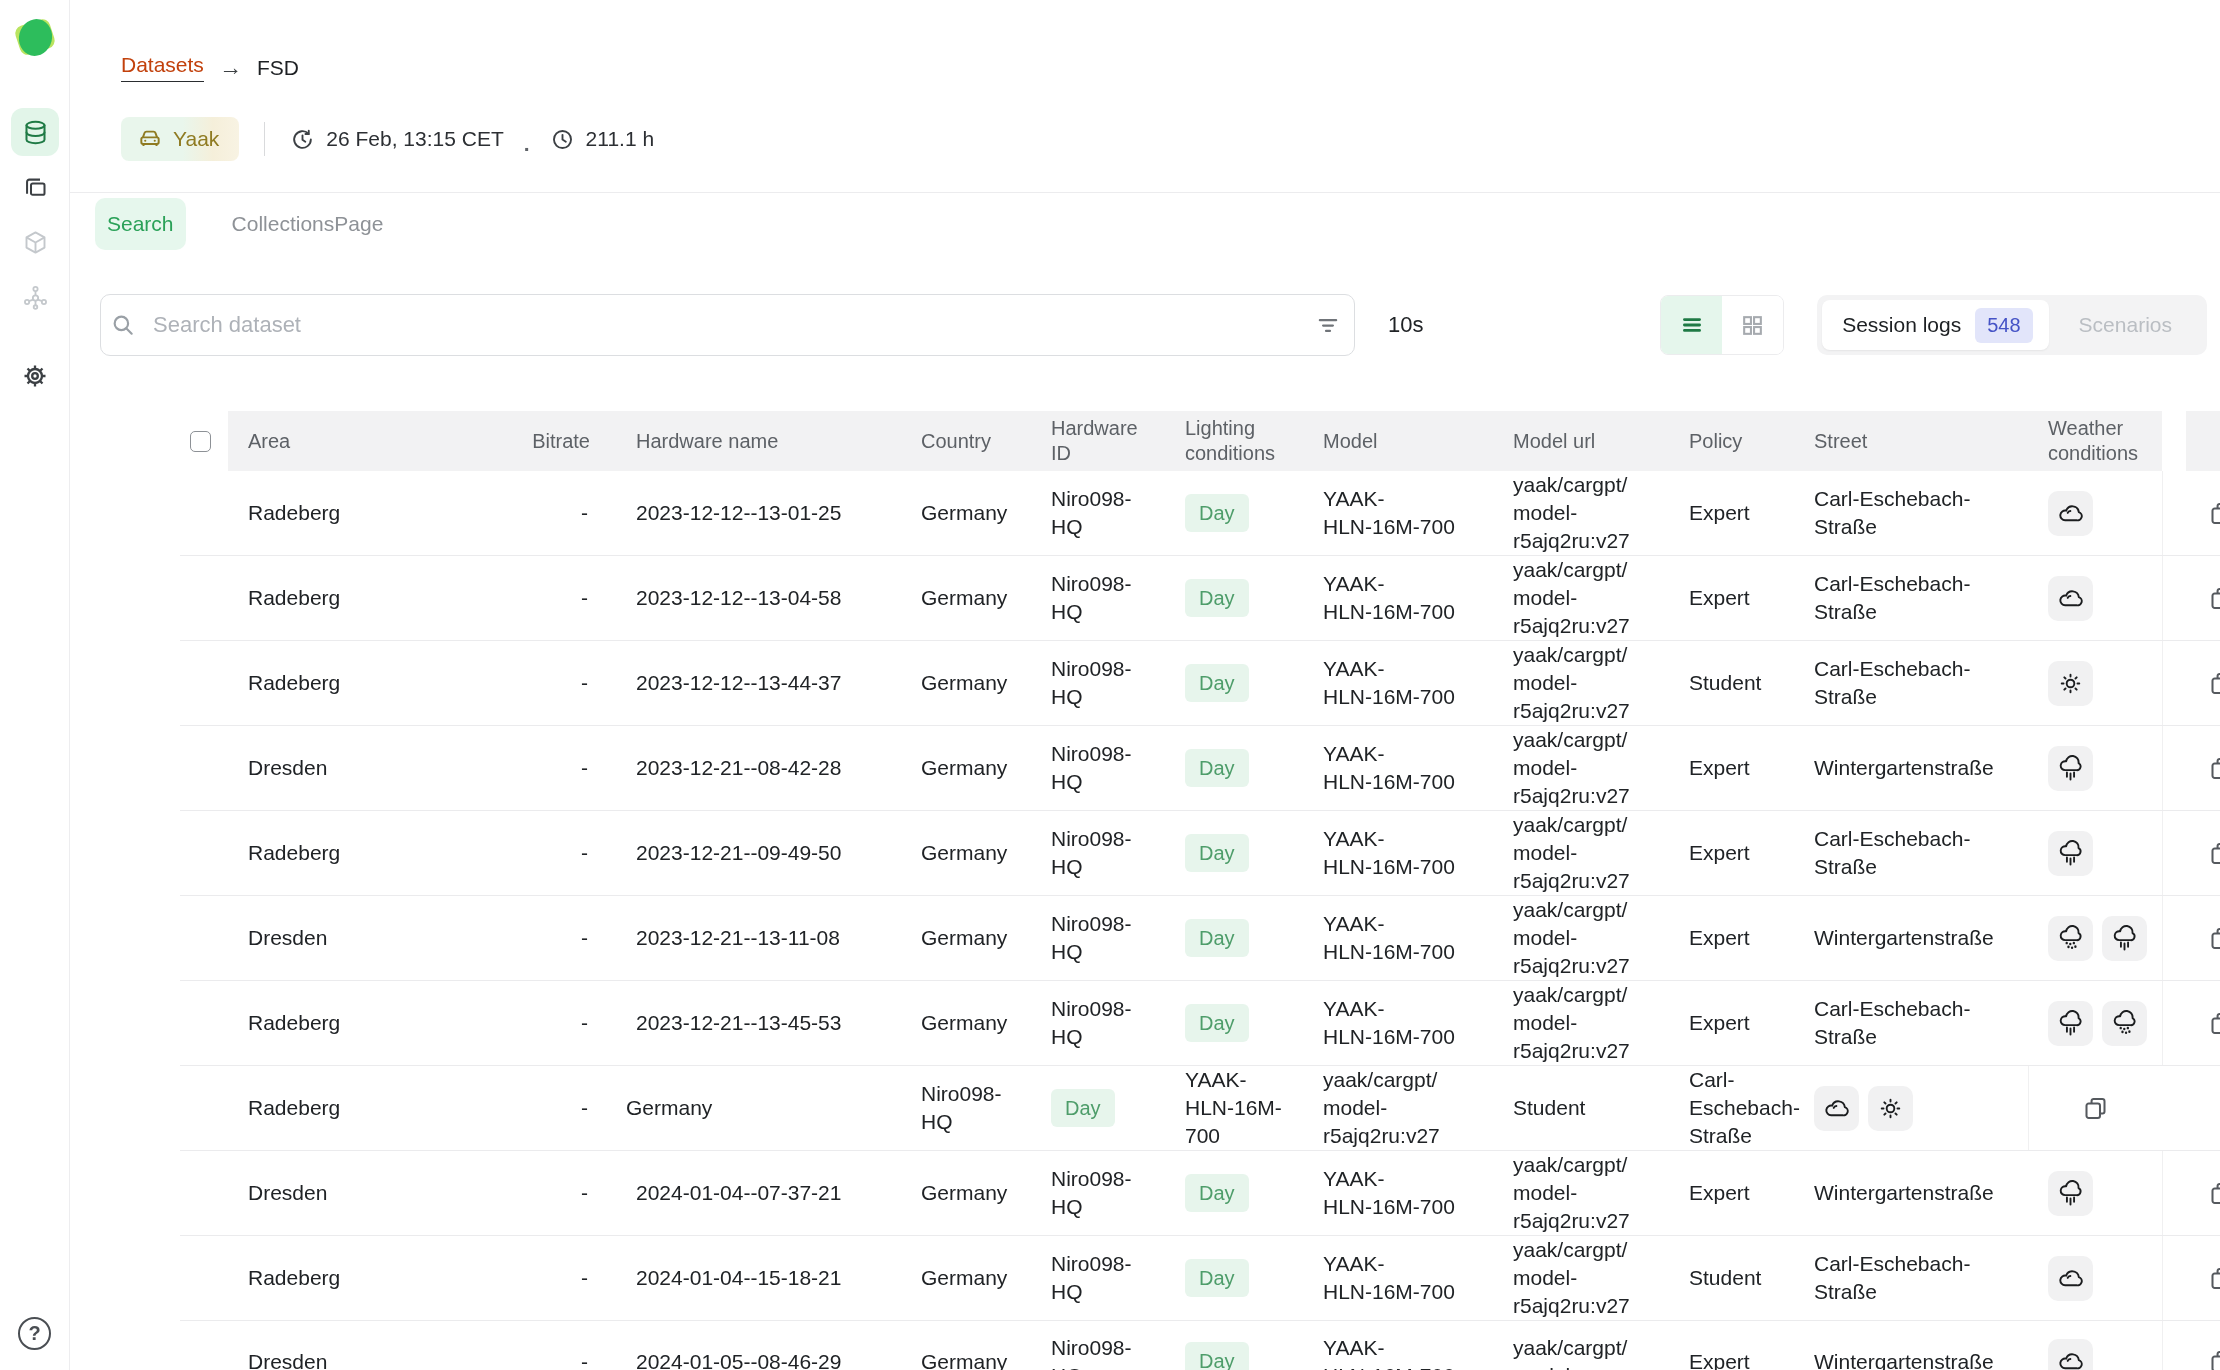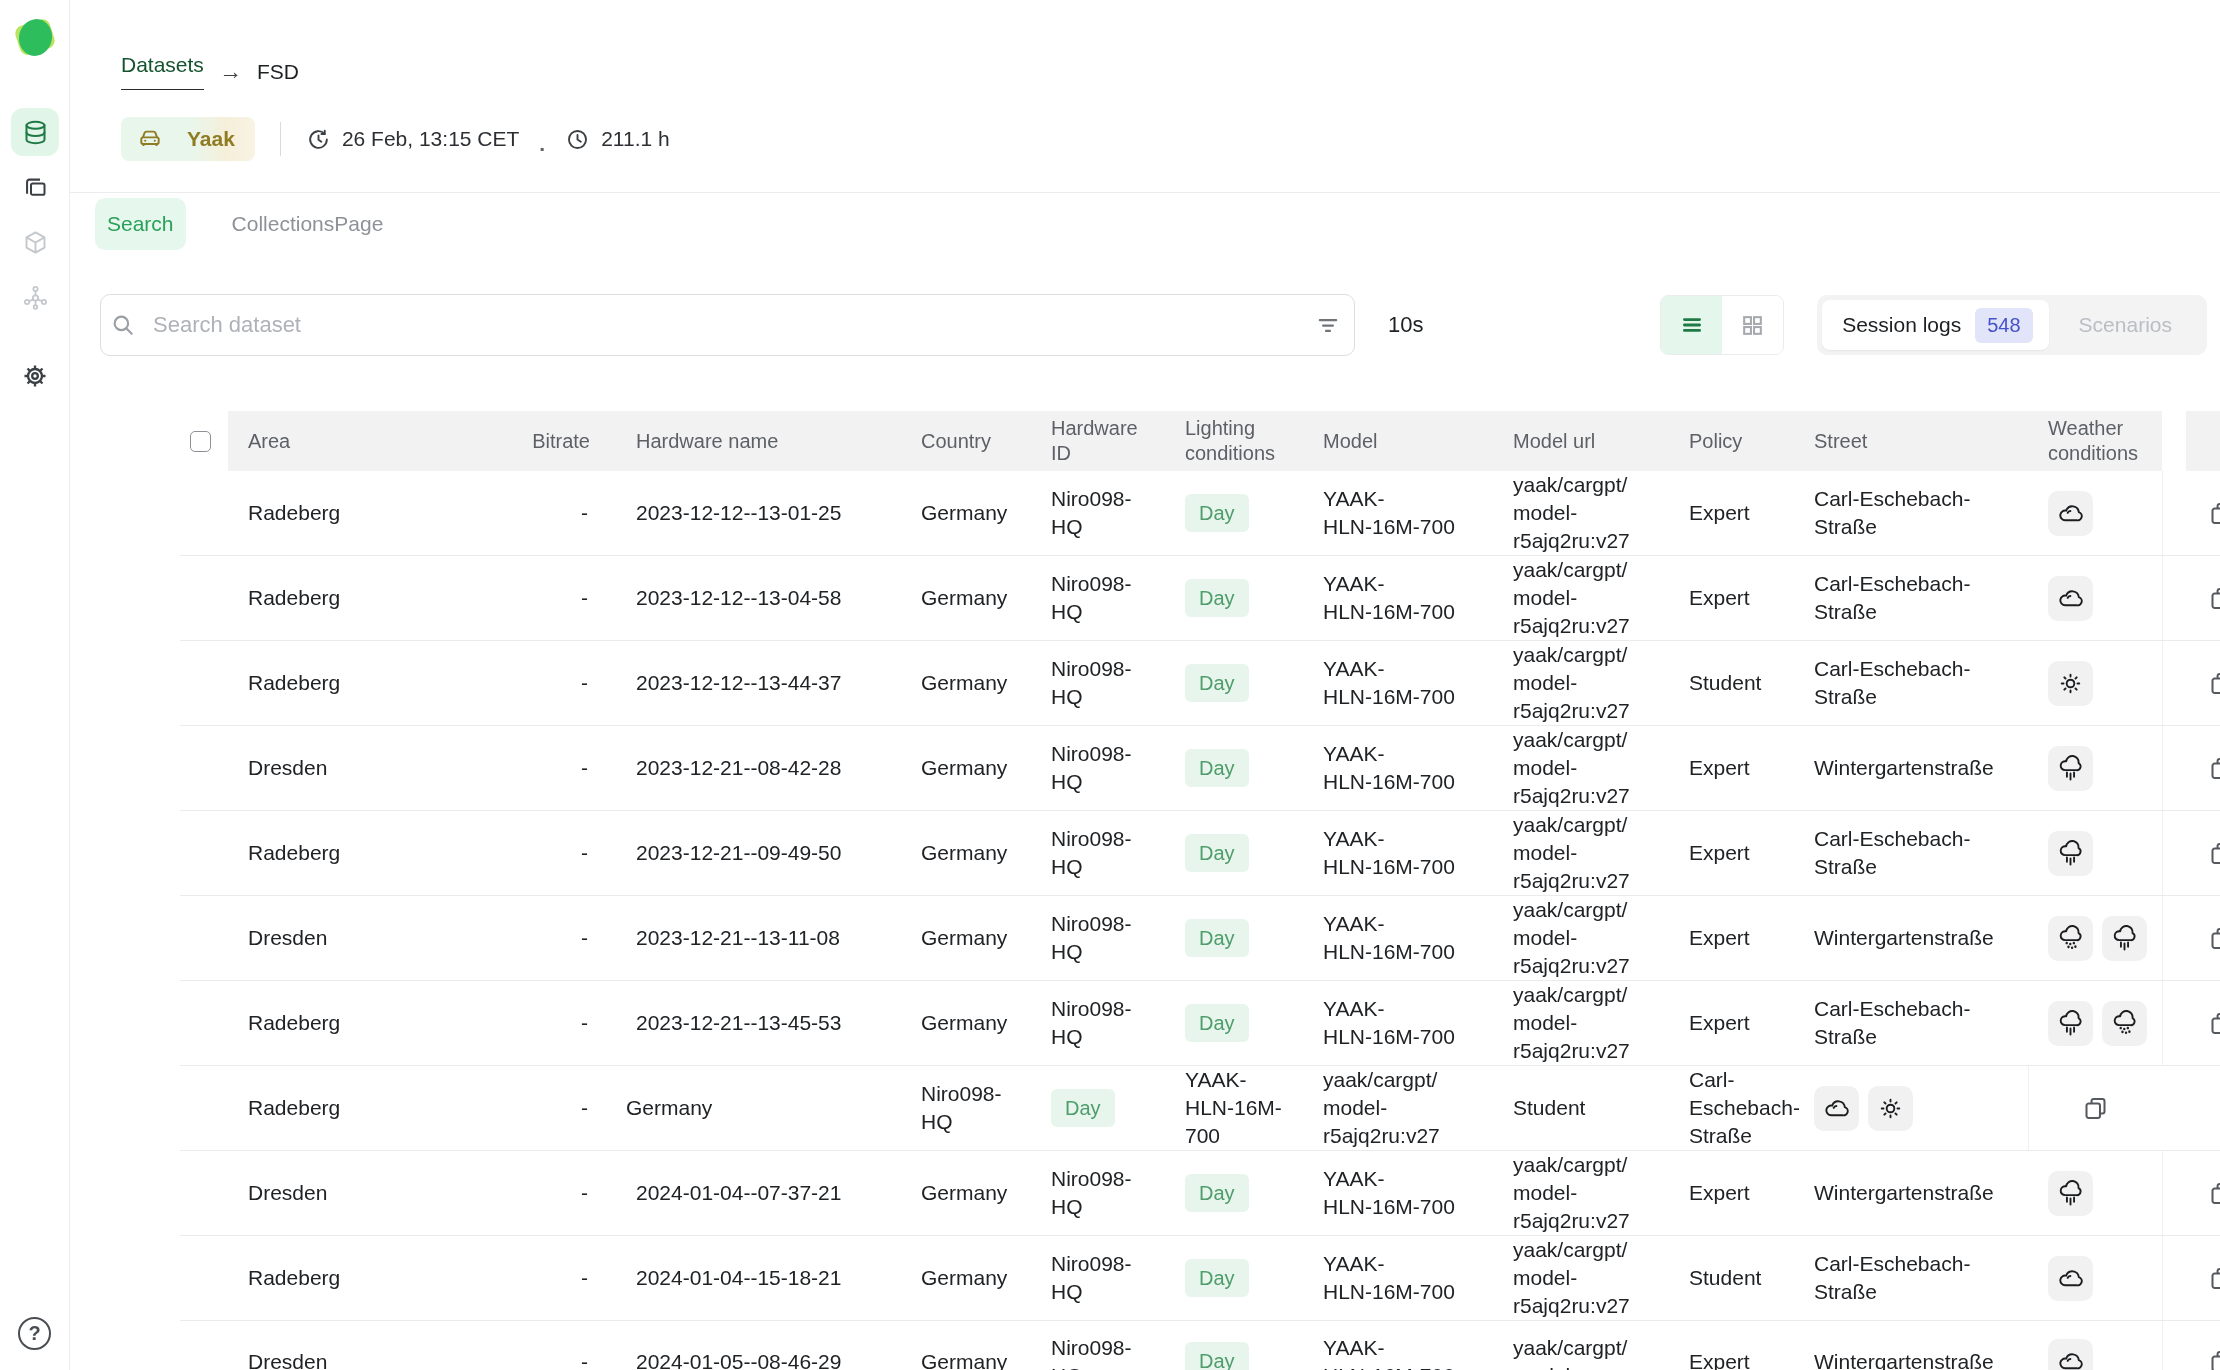--- a/index.html
+++ b/index.html
@@ -21,28 +21,28 @@
   .nav-item.gear-gap { margin-top:24px; }
   .icon-dark { color:#3c4044; }
   .icon-muted { color:#c4c8cc; }
   .icon-green { color:#1f7a45; }
   .help-btn { position:absolute; left:18px; bottom:20px; width:33px; height:33px; border:2.5px solid #4a4e53; border-radius:50%;
     display:flex; align-items:center; justify-content:center; font-size:20px; font-weight:bold; color:#4a4e53; background:#fff; cursor:pointer; }
 
   
   .main { position:absolute; left:70px; top:0; width:2150px; height:100%; }
   .breadcrumb { position:absolute; left:51px; top:53px; display:flex; align-items:center; gap:15px; font-size:21px; }
-  .crumb-link { color:#14532d; text-decoration:none; border-bottom:1.5px solid #2a2d30; padding-bottom:12px; cursor:pointer; }
+  .crumb-link { color:#c2410c; text-decoration:none; border-bottom:1.5px solid #2a2d30; padding-bottom:4px; cursor:pointer; }
   .crumb-arrow { color:#3c4043; font-size:23px; }
   .crumb-current { color:#1d2023; }
 
   .meta-row { position:absolute; left:51px; top:117px; height:44px; display:flex; align-items:center; font-size:21px; color:#2c2f33; }
-  .yaak-badge { height:44px; padding:0 20px 0 16px; border-radius:8px; display:flex; align-items:center; gap:24px;
+  .yaak-badge { height:44px; padding:0 20px 0 16px; border-radius:8px; display:flex; align-items:center; gap:10px;
     color:var(--yaak-text,#8f7b22); font-size:21px; cursor:pointer; border:none;
-    background:linear-gradient(90deg,#e9f6ec 0%,#e9f6ec 52%,#f5efda 78%,#f8f3e3 100%);font-weight:bold; }
+    background:linear-gradient(90deg,#e9f6ec 0%,#e9f6ec 52%,#f5efda 78%,#f8f3e3 100%); }
   .meta-divider { width:1px; height:34px; background:#d9dadc; margin:0 25px; }
   .meta-item { display:flex; align-items:center; gap:11px; }
   .meta-dot { margin:10px 20px 0 20px; color:#5f6368; font-weight:bold; }
 
   .header-rule { position:absolute; left:0; right:-10px; top:192px; height:1px; background:#ececee; }
 
   .page-tabs { position:absolute; left:25px; top:198px; display:flex; align-items:center; gap:46px; }
   .tab-pill { height:52px; padding:0 12px; border:none; border-radius:10px; background:#e6f7ed; color:var(--accent-green,#2aa158);
     font-size:21px; font-family:inherit; display:flex; align-items:center; cursor:pointer; }
   .tab-plain { background:transparent; border:none; font-size:21px; font-family:inherit; color:#8e9297; cursor:pointer; }

